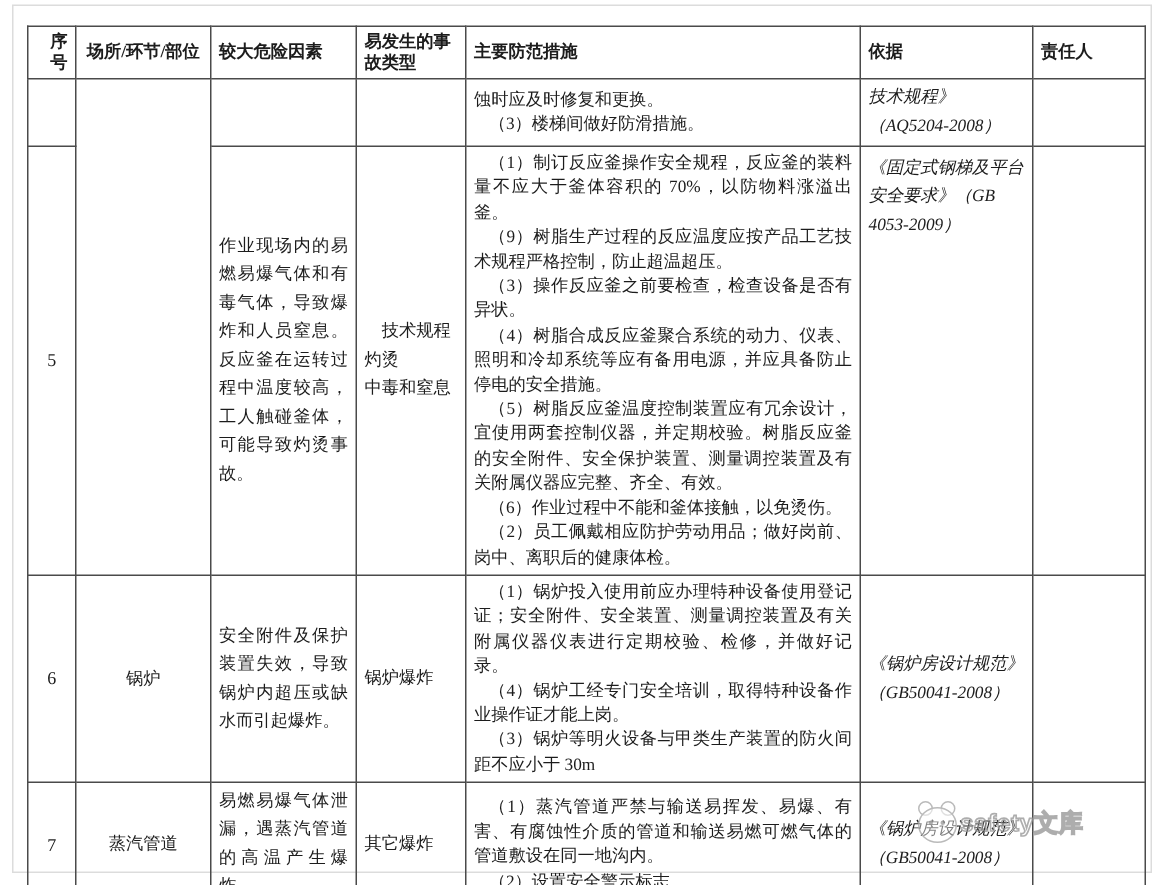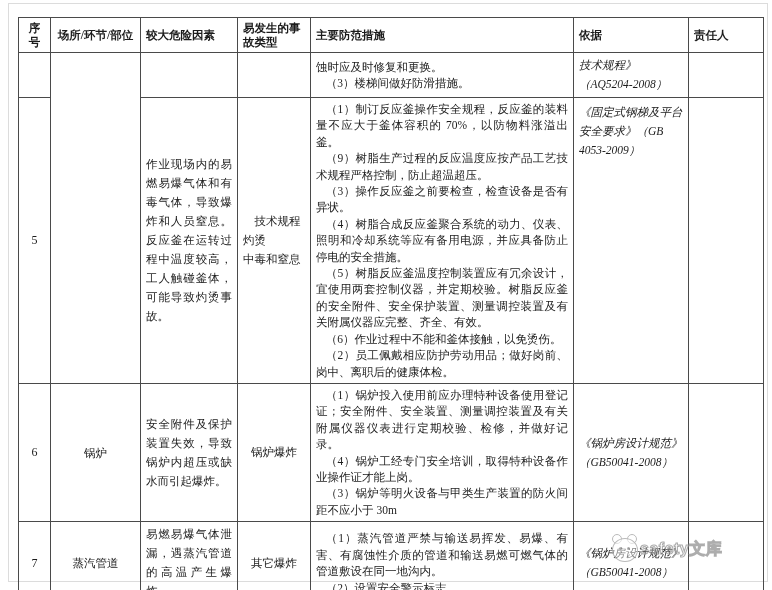--- a/index.html
+++ b/index.html
@@ -22,34 +22,34 @@
     font-size:11.5px;
   }
   table.risk th,table.risk td{
     border:1px solid #4a4a4a;
     vertical-align:middle;
     padding:3px 5px;
     overflow:hidden;
   }
   thead tr{height:31px;}
   th{font-weight:bold;text-align:left;font-size:11.5px;line-height:14px;padding:2px 5px;}
-  th.c-seq{text-align:center;padding:2px 1px;}
+  th.c-seq{text-align:right;padding:2px 1px;}
   th.c-loc{text-align:center;padding:2px 2px;}
 
   
   tbody tr:nth-child(1){height:38px;}
   tbody tr:nth-child(2){height:245px;}
   tbody tr:nth-child(3){height:125px;}
   tbody tr:nth-child(4){height:68px;}
   tbody tr:nth-child(5){height:48px;}
 
   td.seq{text-align:center;font-size:12px;padding:2px 1px;}
   td.location{text-align:center;line-height:18px;padding:3px 10px;margin-top:20px;}
   td.hazard{text-align:justify;line-height:19px;padding:3px 5px;}
-  td.accident{text-align:center;line-height:19px;padding:3px 3px;}
+  td.accident{text-align:left;line-height:19px;padding:3px 3px;}
   td.measures{padding:2px 4px 2px 5px;}
   td.measures p{margin:0;line-height:16.4px;text-align:justify;}
   td.measures p.indent{text-indent:0.85em;}
   td.basis{line-height:19px;padding:3px 4px;font-style:italic;}
   td.responsible{padding:3px 4px;}
 
   
   tbody tr:nth-child(2) td.accident{text-align:left;padding-left:5px;}
   tbody tr:nth-child(2) td.basis{vertical-align:top;padding-top:5px;}
 

